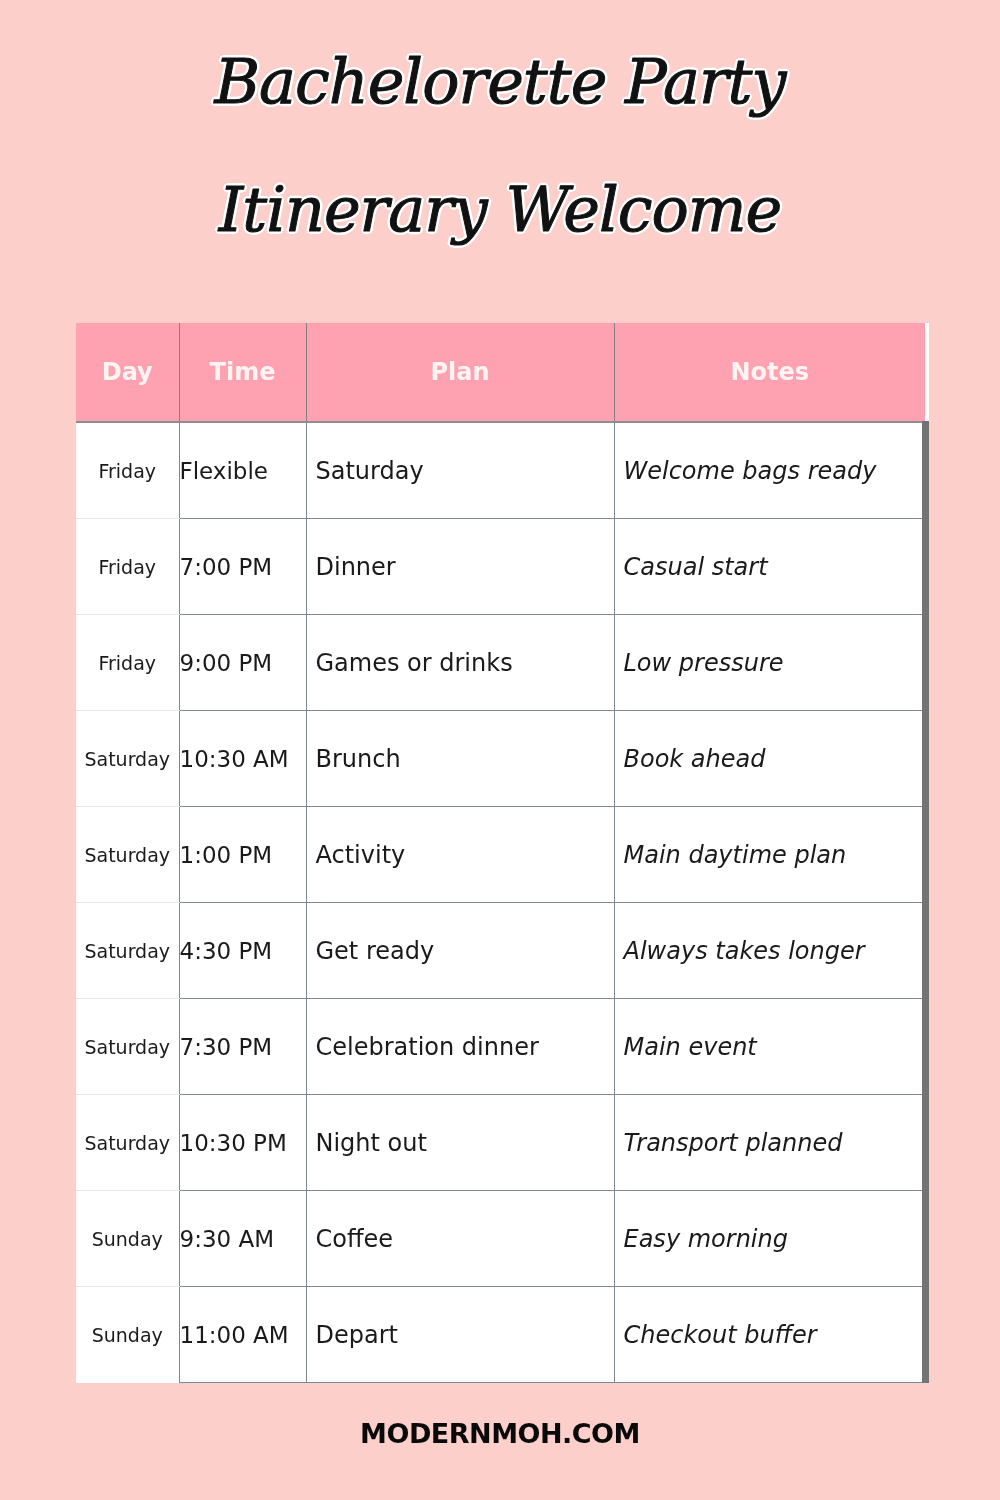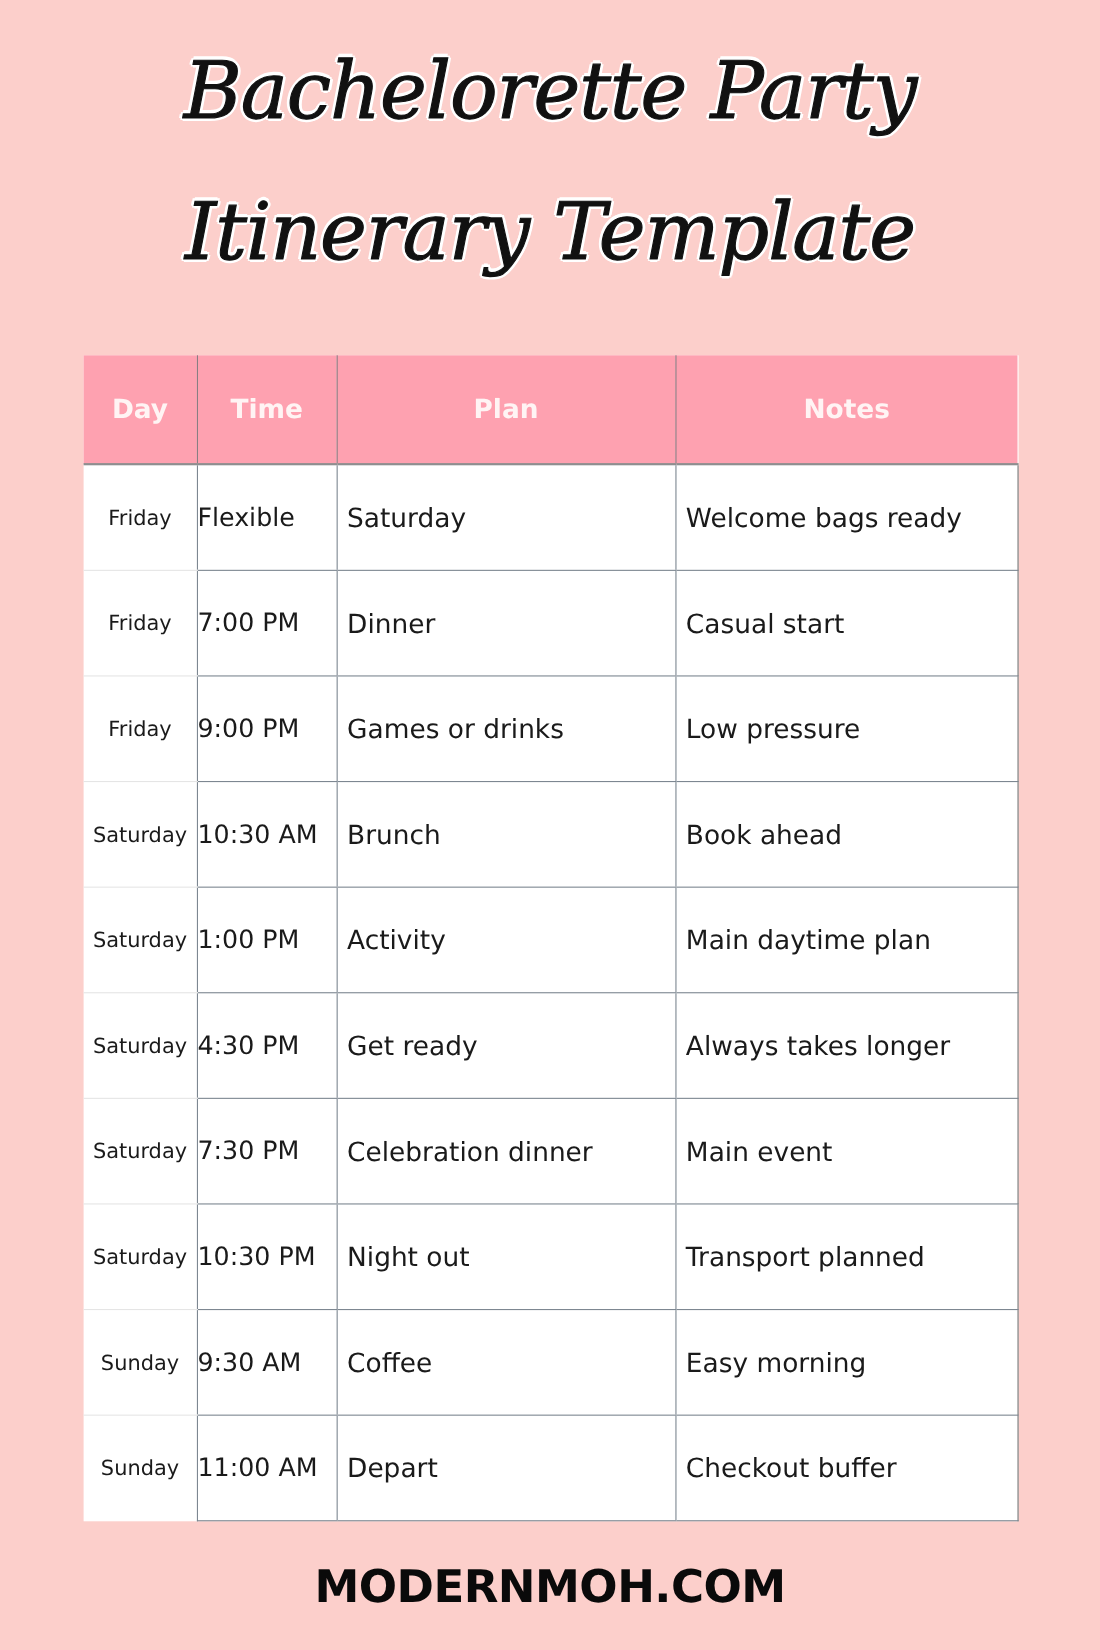--- a/index.html
+++ b/index.html
@@ -17,21 +17,21 @@
     .title-block {
       position: absolute;
       left: 0;
       top: 18px;
       width: 1000px;
       text-align: center;
     }
     .title-line {
       font-family: "DejaVu Serif", serif;
       font-style: italic;
-      font-size: 72px;
+      font-size: 62px;
       line-height: 128px;
       color: #111;
       letter-spacing: -1px;
       -webkit-text-stroke: 1px #111;
       text-shadow:
         3px 0 0 #fff, -3px 0 0 #fff, 0 3px 0 #fff, 0 -3px 0 #fff,
         2px 2px 0 #fff, -2px -2px 0 #fff, 2px -2px 0 #fff, -2px 2px 0 #fff;
       white-space: nowrap;
     }
     .table-wrap {
@@ -77,40 +77,40 @@
     tr:last-child td.day { border-bottom: none; }
     td.time {
       text-align: left;
       font-size: 23px;
     }
     td.plan, td.notes {
       text-align: left;
       padding-left: 9px;
       font-size: 24px;
     }
-    td.notes { border-right: 1px solid #737373; }
+    td.notes { border-right: 7px solid #737373; font-style: italic; }
     .footer {
       position: absolute;
       left: 0;
       top: 1418px;
       width: 1000px;
       text-align: center;
       font-family: "DejaVu Sans", sans-serif;
       font-weight: bold;
-      font-size: 41px;
+      font-size: 27px;
       letter-spacing: -0.5px;
       color: #0a0a0a;
     }
   </style>
 </head>
 <body>
 
 <div class="title-block">
   <div class="title-line">Bachelorette Party</div>
-  <div class="title-line">Itinerary Template</div>
+  <div class="title-line">Itinerary Welcome</div>
 </div>
 
 <div class="table-wrap">
   <table>
     <colgroup>
       <col style="width:103px">
       <col style="width:127px">
       <col style="width:308px">
       <col style="width:311px">
     </colgroup>

